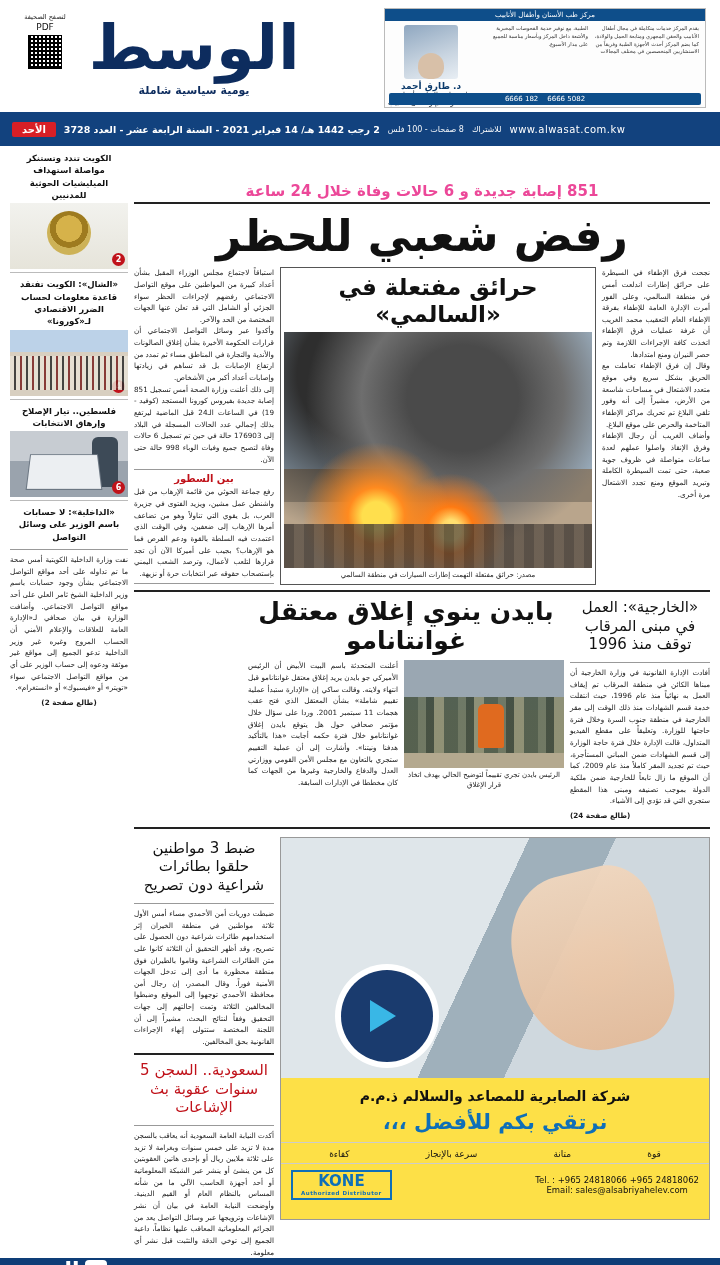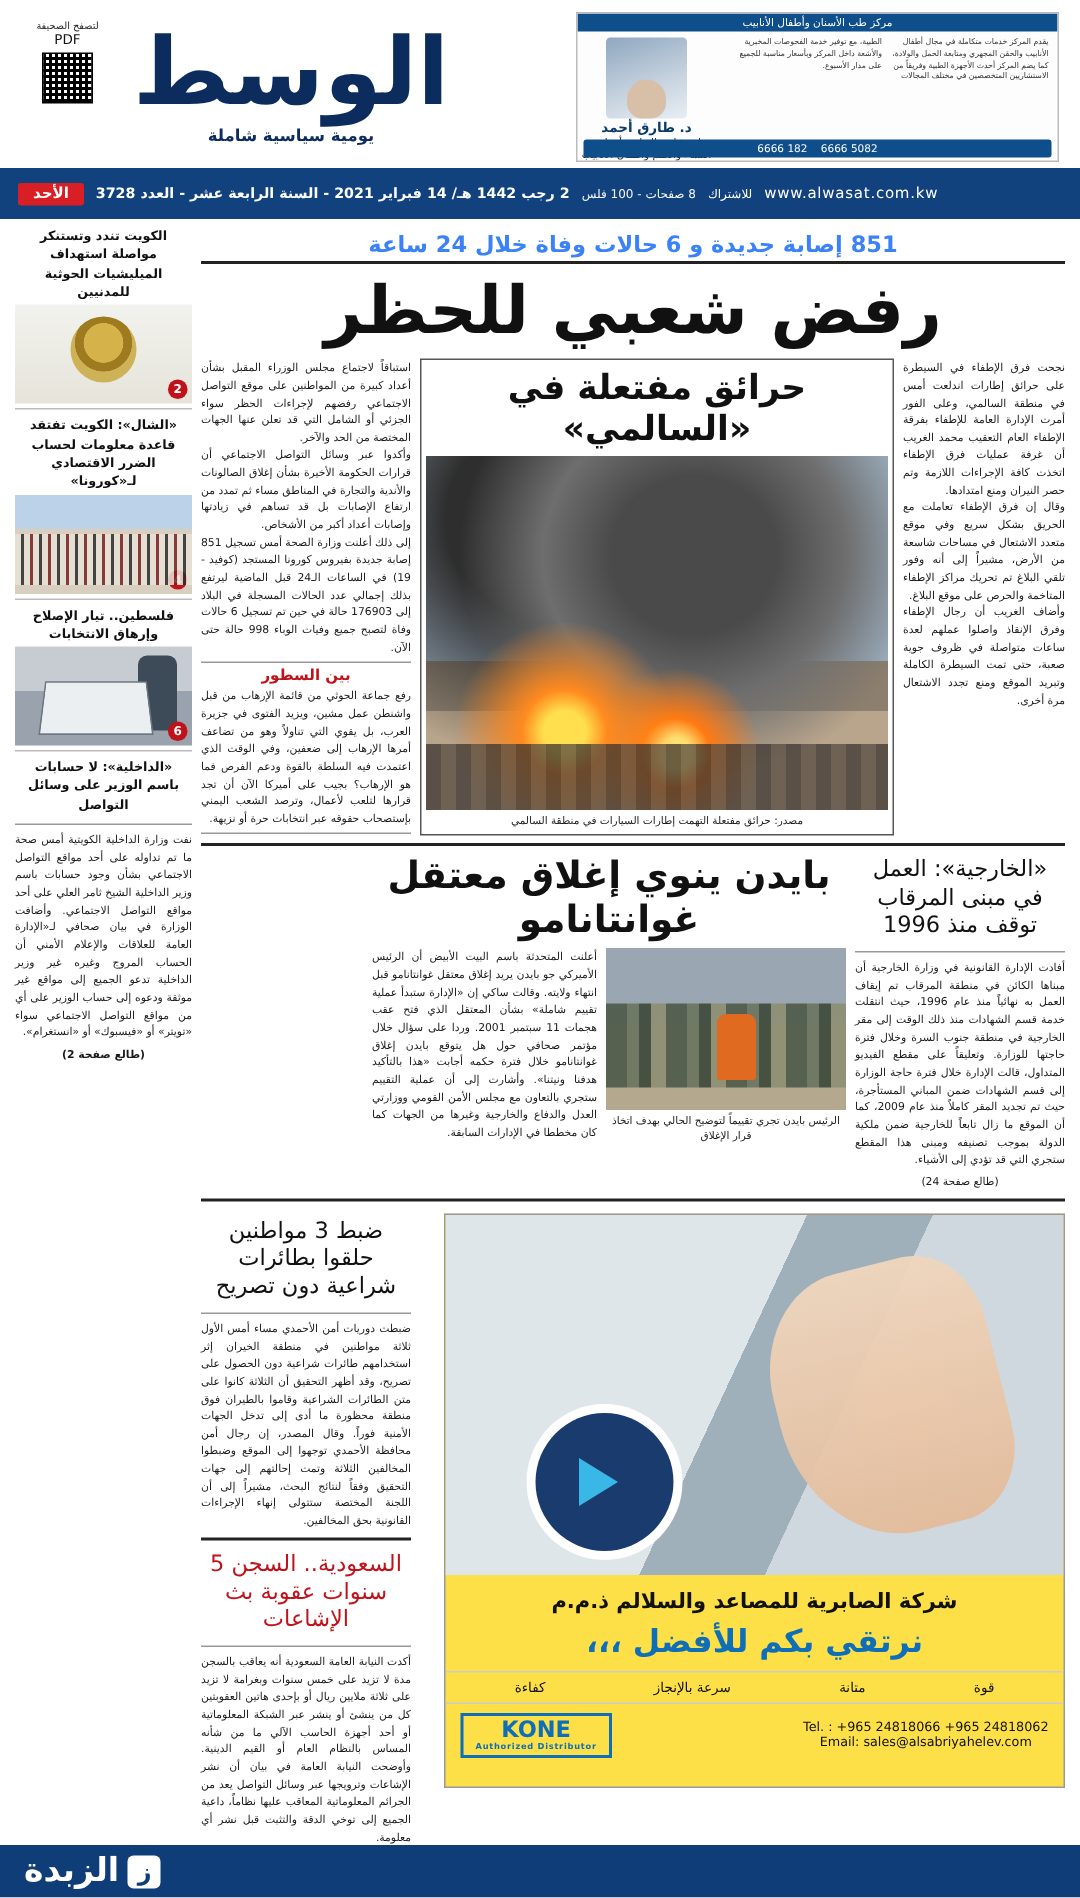--- a/index.html
+++ b/index.html
@@ -218,24 +218,25 @@
     width: 13px; height: 13px; border-radius: 50%;
     background: #c0121a; color: #fff; font-size: 8px;
     display: flex; align-items: center; justify-content: center;
     font-weight: 700;
   }
   
   .corona-strip {
     text-align: center;
     font-size: 15px;
     font-weight: 700;
-    color: #3b82f6;
+    color: #ec4899;
     padding: 4px 0 2px 0;
     border-bottom: 2px solid #222;
     margin-bottom: 3px;
+    margin-top: 28px;
   }
   .mainhead {
     text-align: center;
     font-size: 44px;
     font-weight: 700;
     color: #111;
     line-height: 1.05;
     padding: 6px 0 8px 0;
     letter-spacing: -1px;
   }
@@ -308,21 +309,21 @@
     background: repeating-linear-gradient(90deg,
        #4e5b4a 0 14px, #6b7560 14px 22px, #3e4a3c 22px 30px, #8d8f73 30px 40px);
     opacity:.92;
   }
   .photo-soldiers:before{
     content:"";
     position:absolute; left:46%; top:40%; width:26px; height:44px;
     background:#e06a1f; border-radius:6px 6px 2px 2px; z-index:2;
   }
   
-  .row3 { display: flex; flex-direction: row-reverse; gap: 22px; margin-top: 4px; }
+  .row3 { display: flex; flex-direction: row-reverse; gap: 6px; margin-top: 4px; }
   .r3-left { flex: 1 1 auto; }
   .r3-right { flex: 0 0 140px; }
   .adbox {
     border: 1px solid #999;
     background: #fde047;
     position: relative;
     height: 383px;
     overflow: hidden;
   }
   .ad-photo {
@@ -521,21 +522,21 @@
               <div class="photo-soldiers"></div>
               <div class="photo-cap">الرئيس بايدن تجري تقييماً لتوضيح الحالي بهدف اتخاذ قرار الإغلاق</div>
             </div>
           </div>
         </div>
 
         <div class="r2-c">
           <div class="head-med">«الخارجية»: العمل في مبنى المرقاب توقف منذ 1996</div>
           <div class="hr-thin"></div>
           <div class="body-text">أفادت الإدارة القانونية في وزارة الخارجية أن مبناها الكائن في منطقة المرقاب تم إيقاف العمل به نهائياً منذ عام 1996، حيث انتقلت خدمة قسم الشهادات منذ ذلك الوقت إلى مقر الخارجية في منطقة جنوب السرة وخلال فترة حاجتها للوزارة. وتعليقاً على مقطع الفيديو المتداول، قالت الإدارة خلال فترة حاجة الوزارة إلى قسم الشهادات ضمن المباني المستأجرة، حيث تم تجديد المقر كاملاً منذ عام 2009، كما أن الموقع ما زال تابعاً للخارجية ضمن ملكية الدولة بموجب تصنيفه ومبنى هذا المقطع ستجري التي قد تؤدي إلى الأشياء.</div>
-          <div class="body-text" style="font-weight:400;text-align:center;padding-top:3px;">(طالع صفحة 24)</div>
+          <div class="body-text" style="font-weight:700;text-align:left;padding-top:3px;">(طالع صفحة 24)</div>
         </div>
       </div>
 
       <div class="hr-thick"></div>
 
       <div class="row3">
 
         <div class="r3-right">
           <div>
             <div class="head-med">ضبط 3 مواطنين حلقوا بطائرات شراعية دون تصريح</div>

